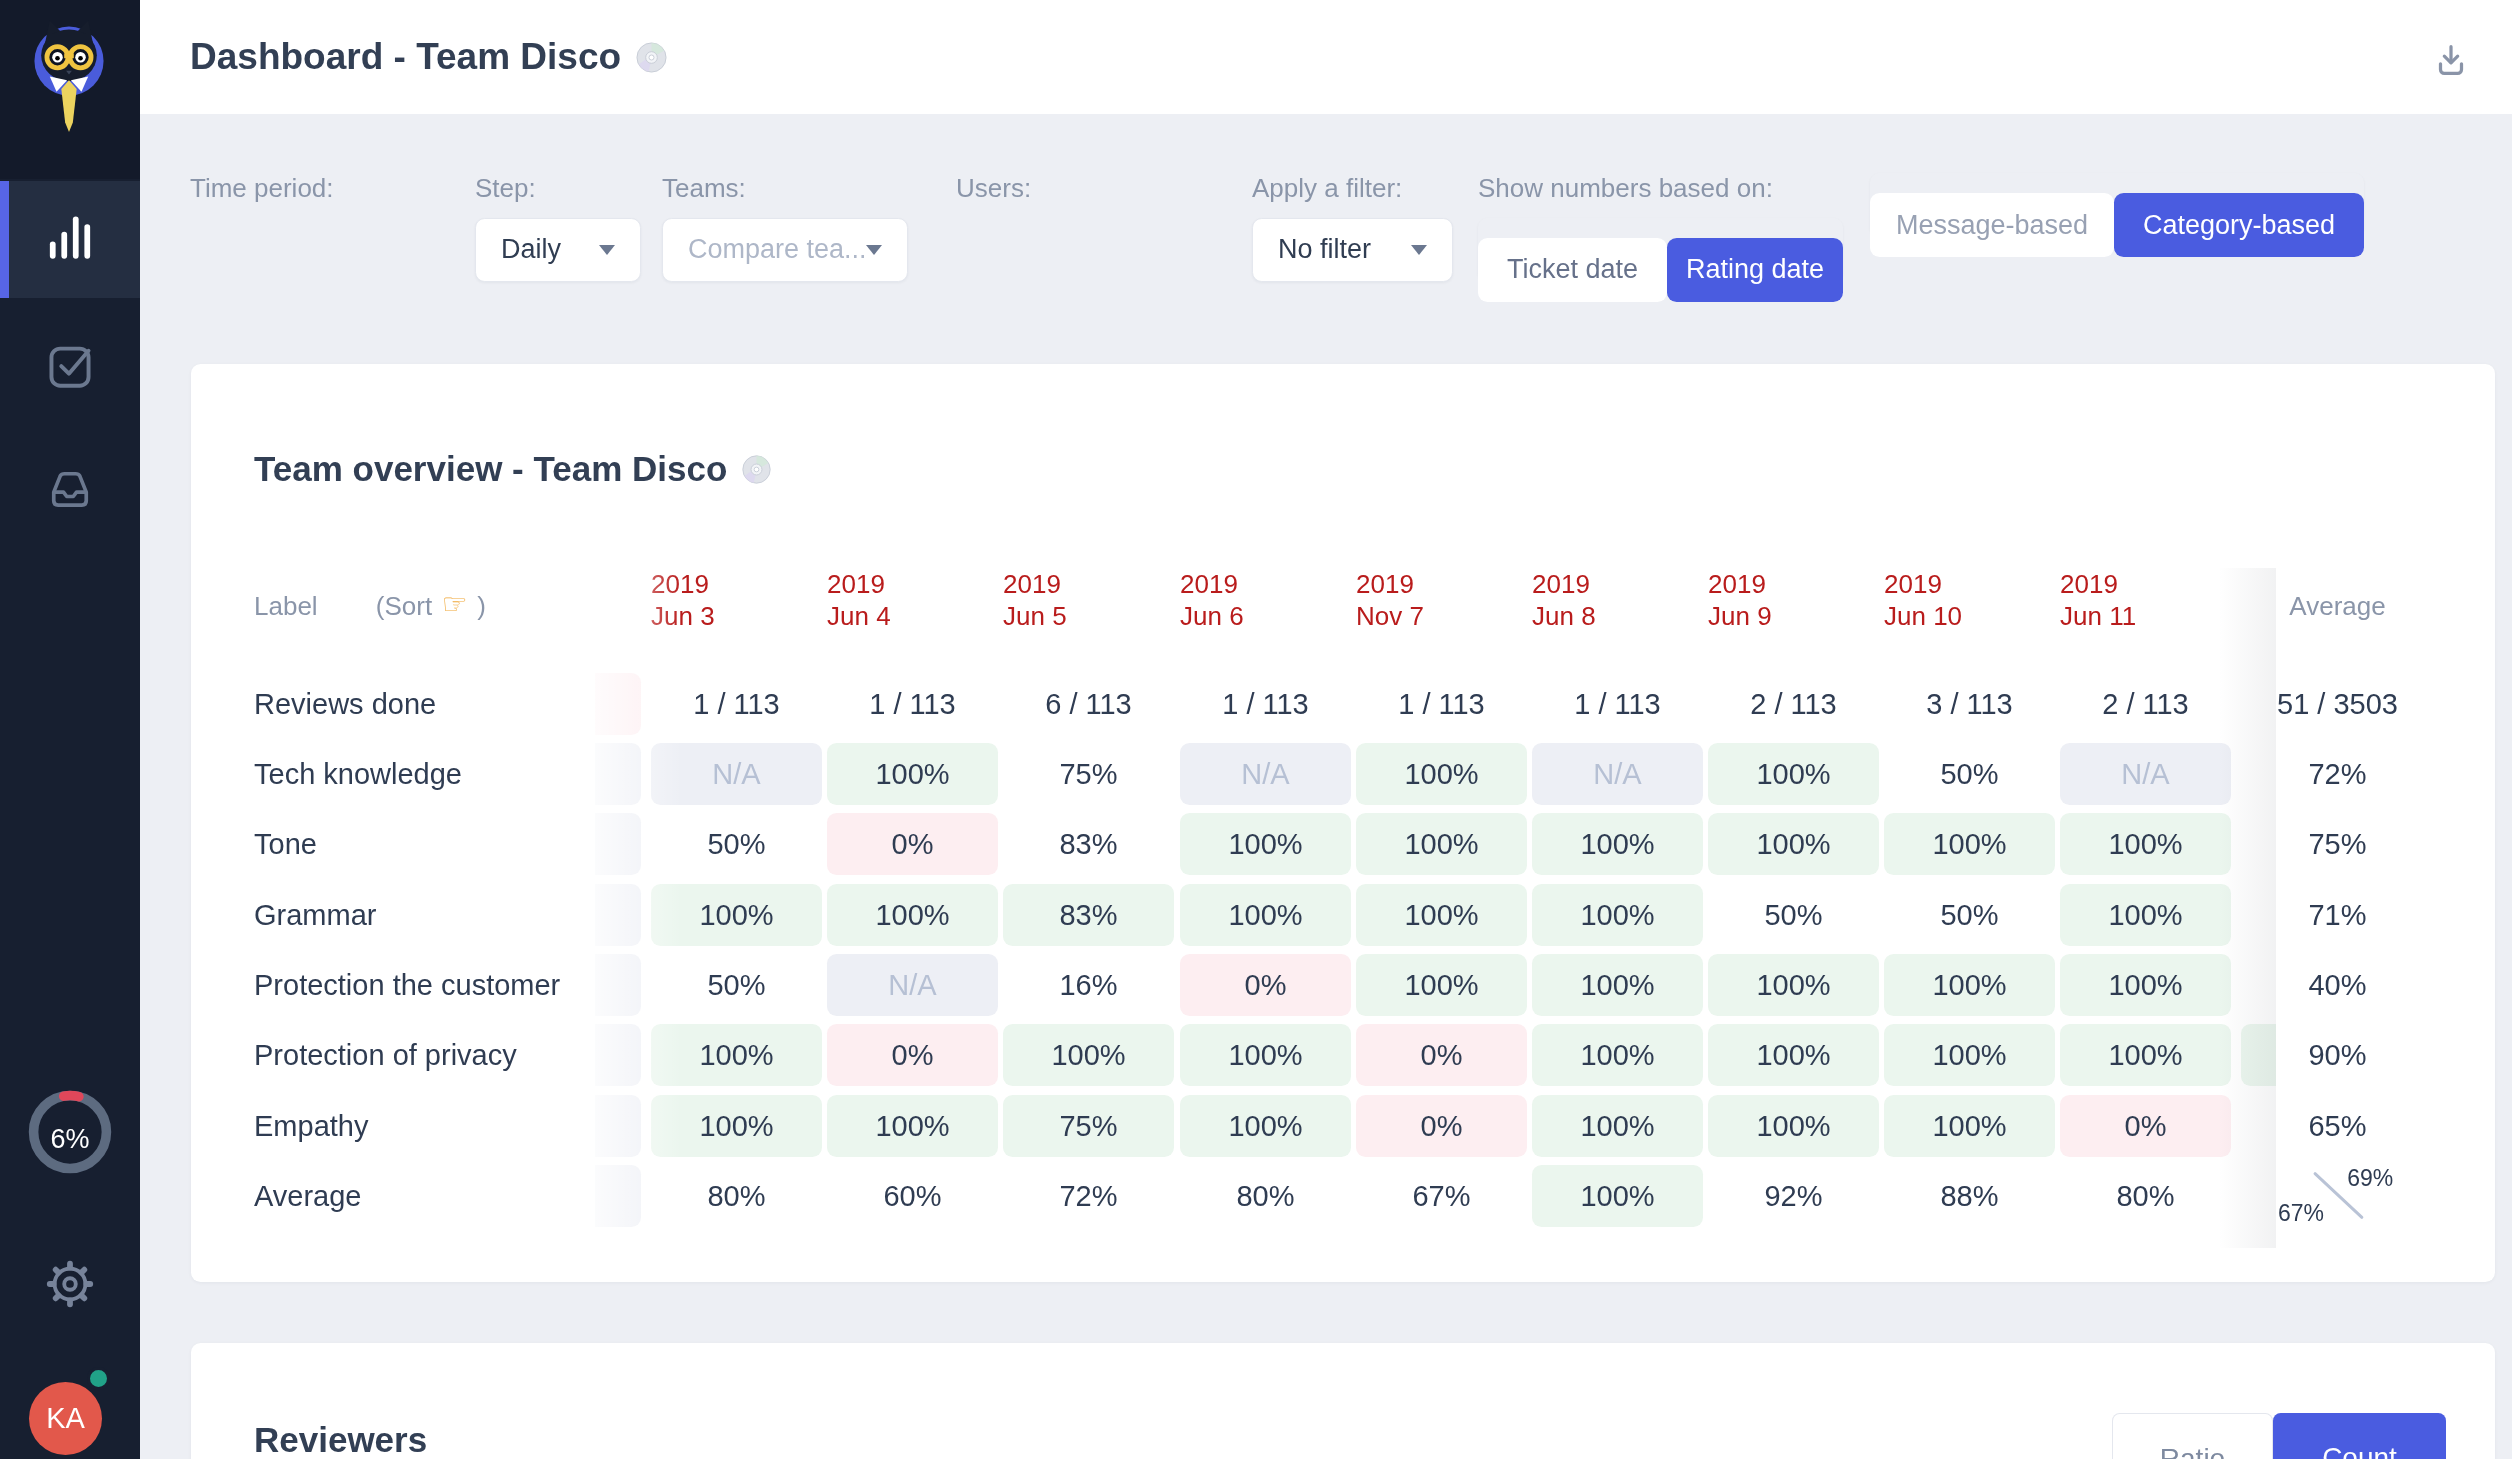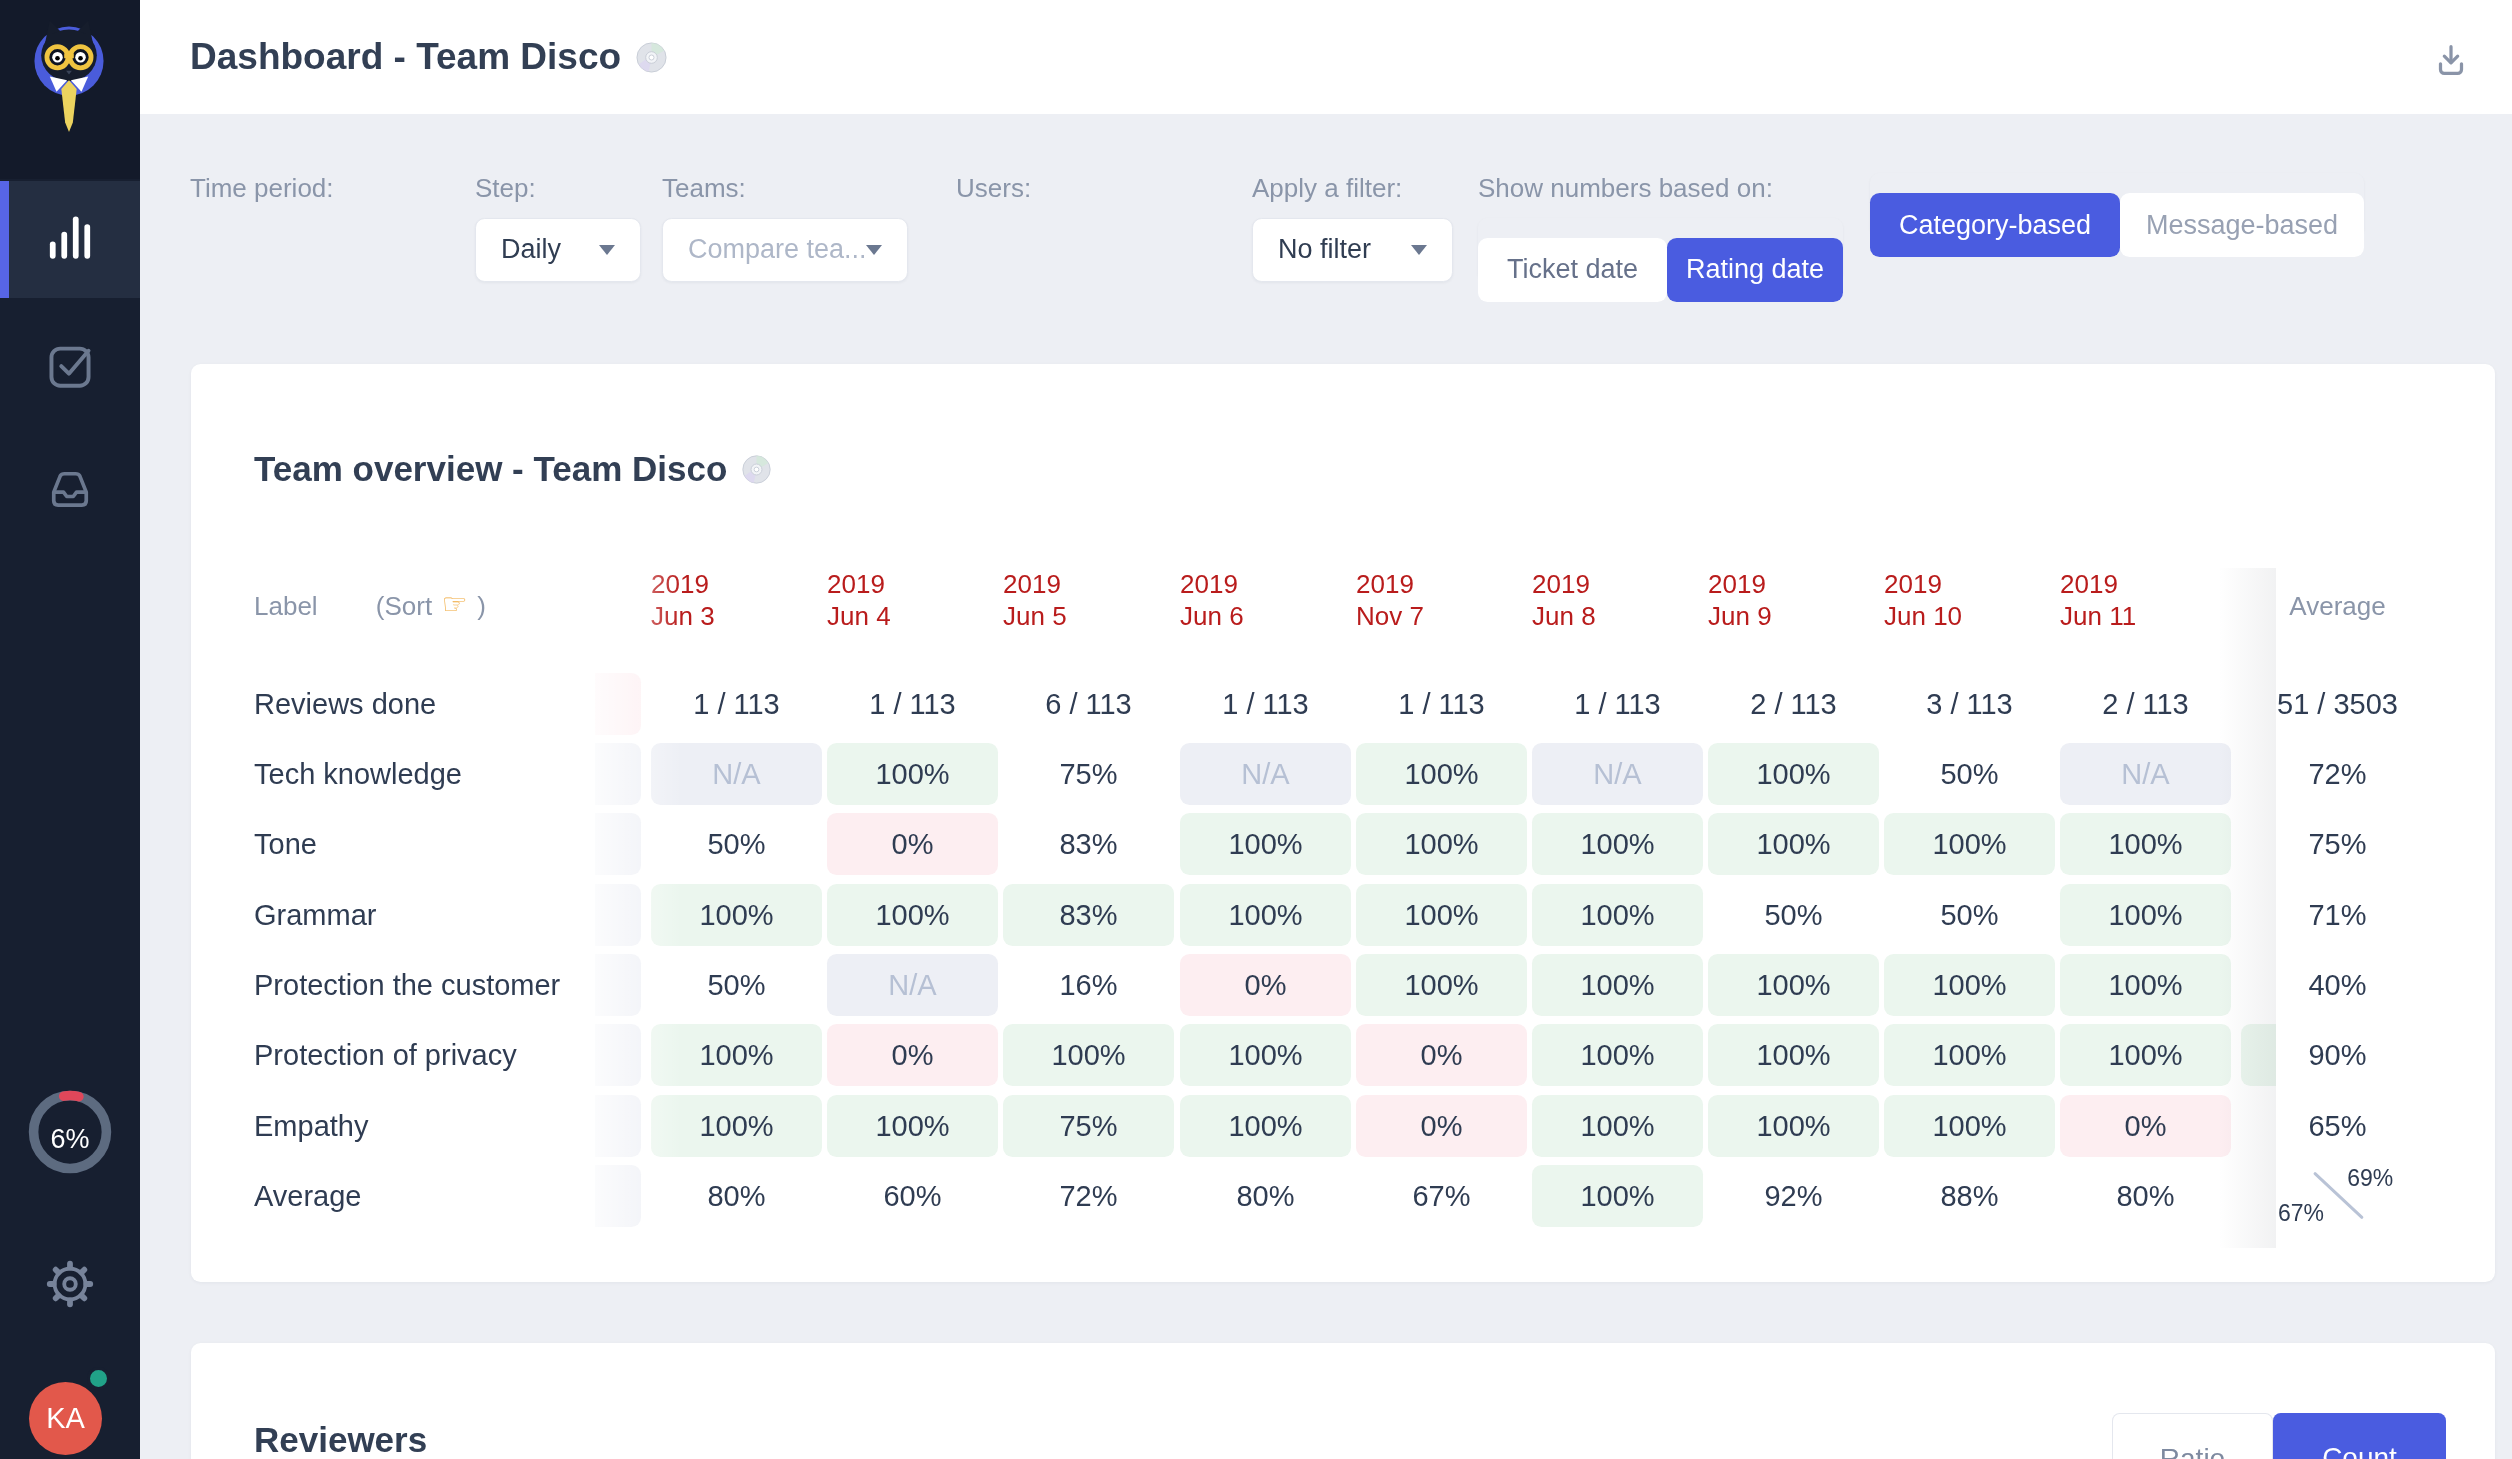--- a/index.html
+++ b/index.html
@@ -224,22 +224,22 @@
 <div class="fgroup" style="left:1478px">
   <div class="flabel">Show numbers based on:</div>
   <div class="seg-group">
     <div class="seg" style="width:189px">Ticket date</div>
     <div class="seg active" style="width:176px">Rating date</div>
   </div>
 </div>
 
 <div class="fgroup" style="left:1870px">
   <div class="seg-group">
+    <div class="seg inactive-light" style="width:244px">Message-based</div>
     <div class="seg active" style="width:250px">Category-based</div>
-    <div class="seg inactive-light" style="width:244px">Message-based</div>
   </div>
 </div>
 
 <section class="card" id="card-overview">
   <div class="card-title">
     <span>Team overview - Team Disco</span>
     <svg width="31" height="31" viewBox="0 0 34 34">
       <circle cx="17" cy="17" r="15" fill="#e0e3e9" stroke="#c7ccd6" stroke-width="1"></circle>
       <path d="M17 2 A15 15 0 0 1 30 10 L21 15 A6 6 0 0 0 17 13 Z" fill="#d3e8da" opacity="0.8"></path>
       <path d="M4 24 A15 15 0 0 0 14 31.5 L16 23 A6 6 0 0 1 11 19 Z" fill="#dcd6f0" opacity="0.8"></path>

